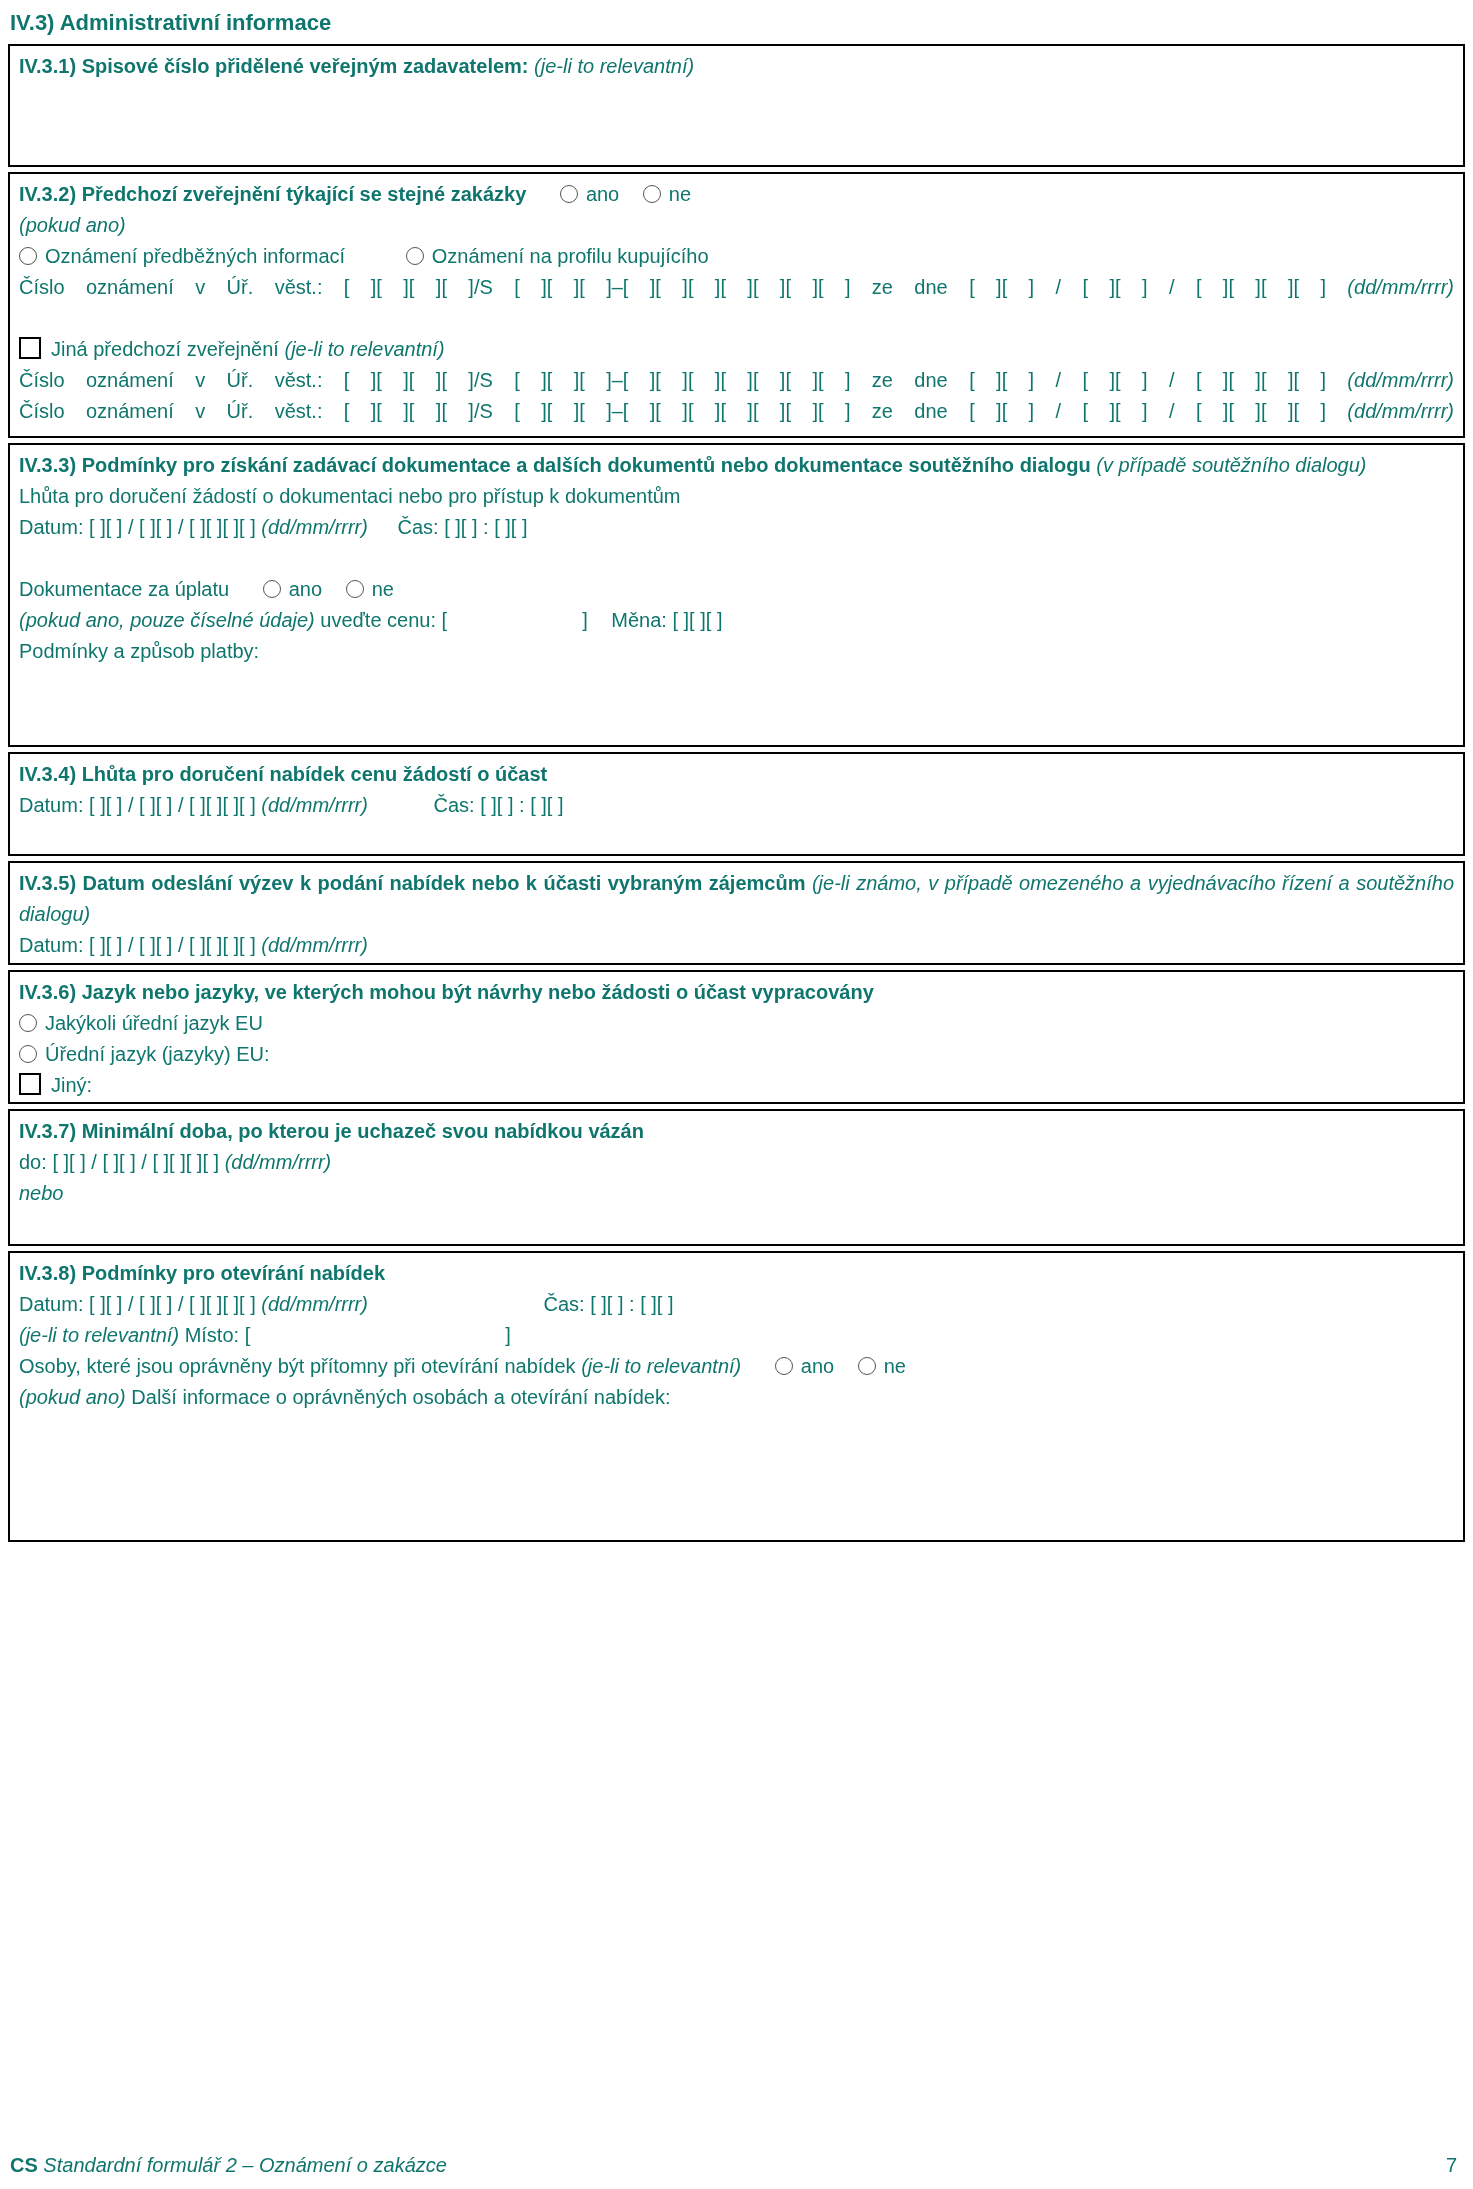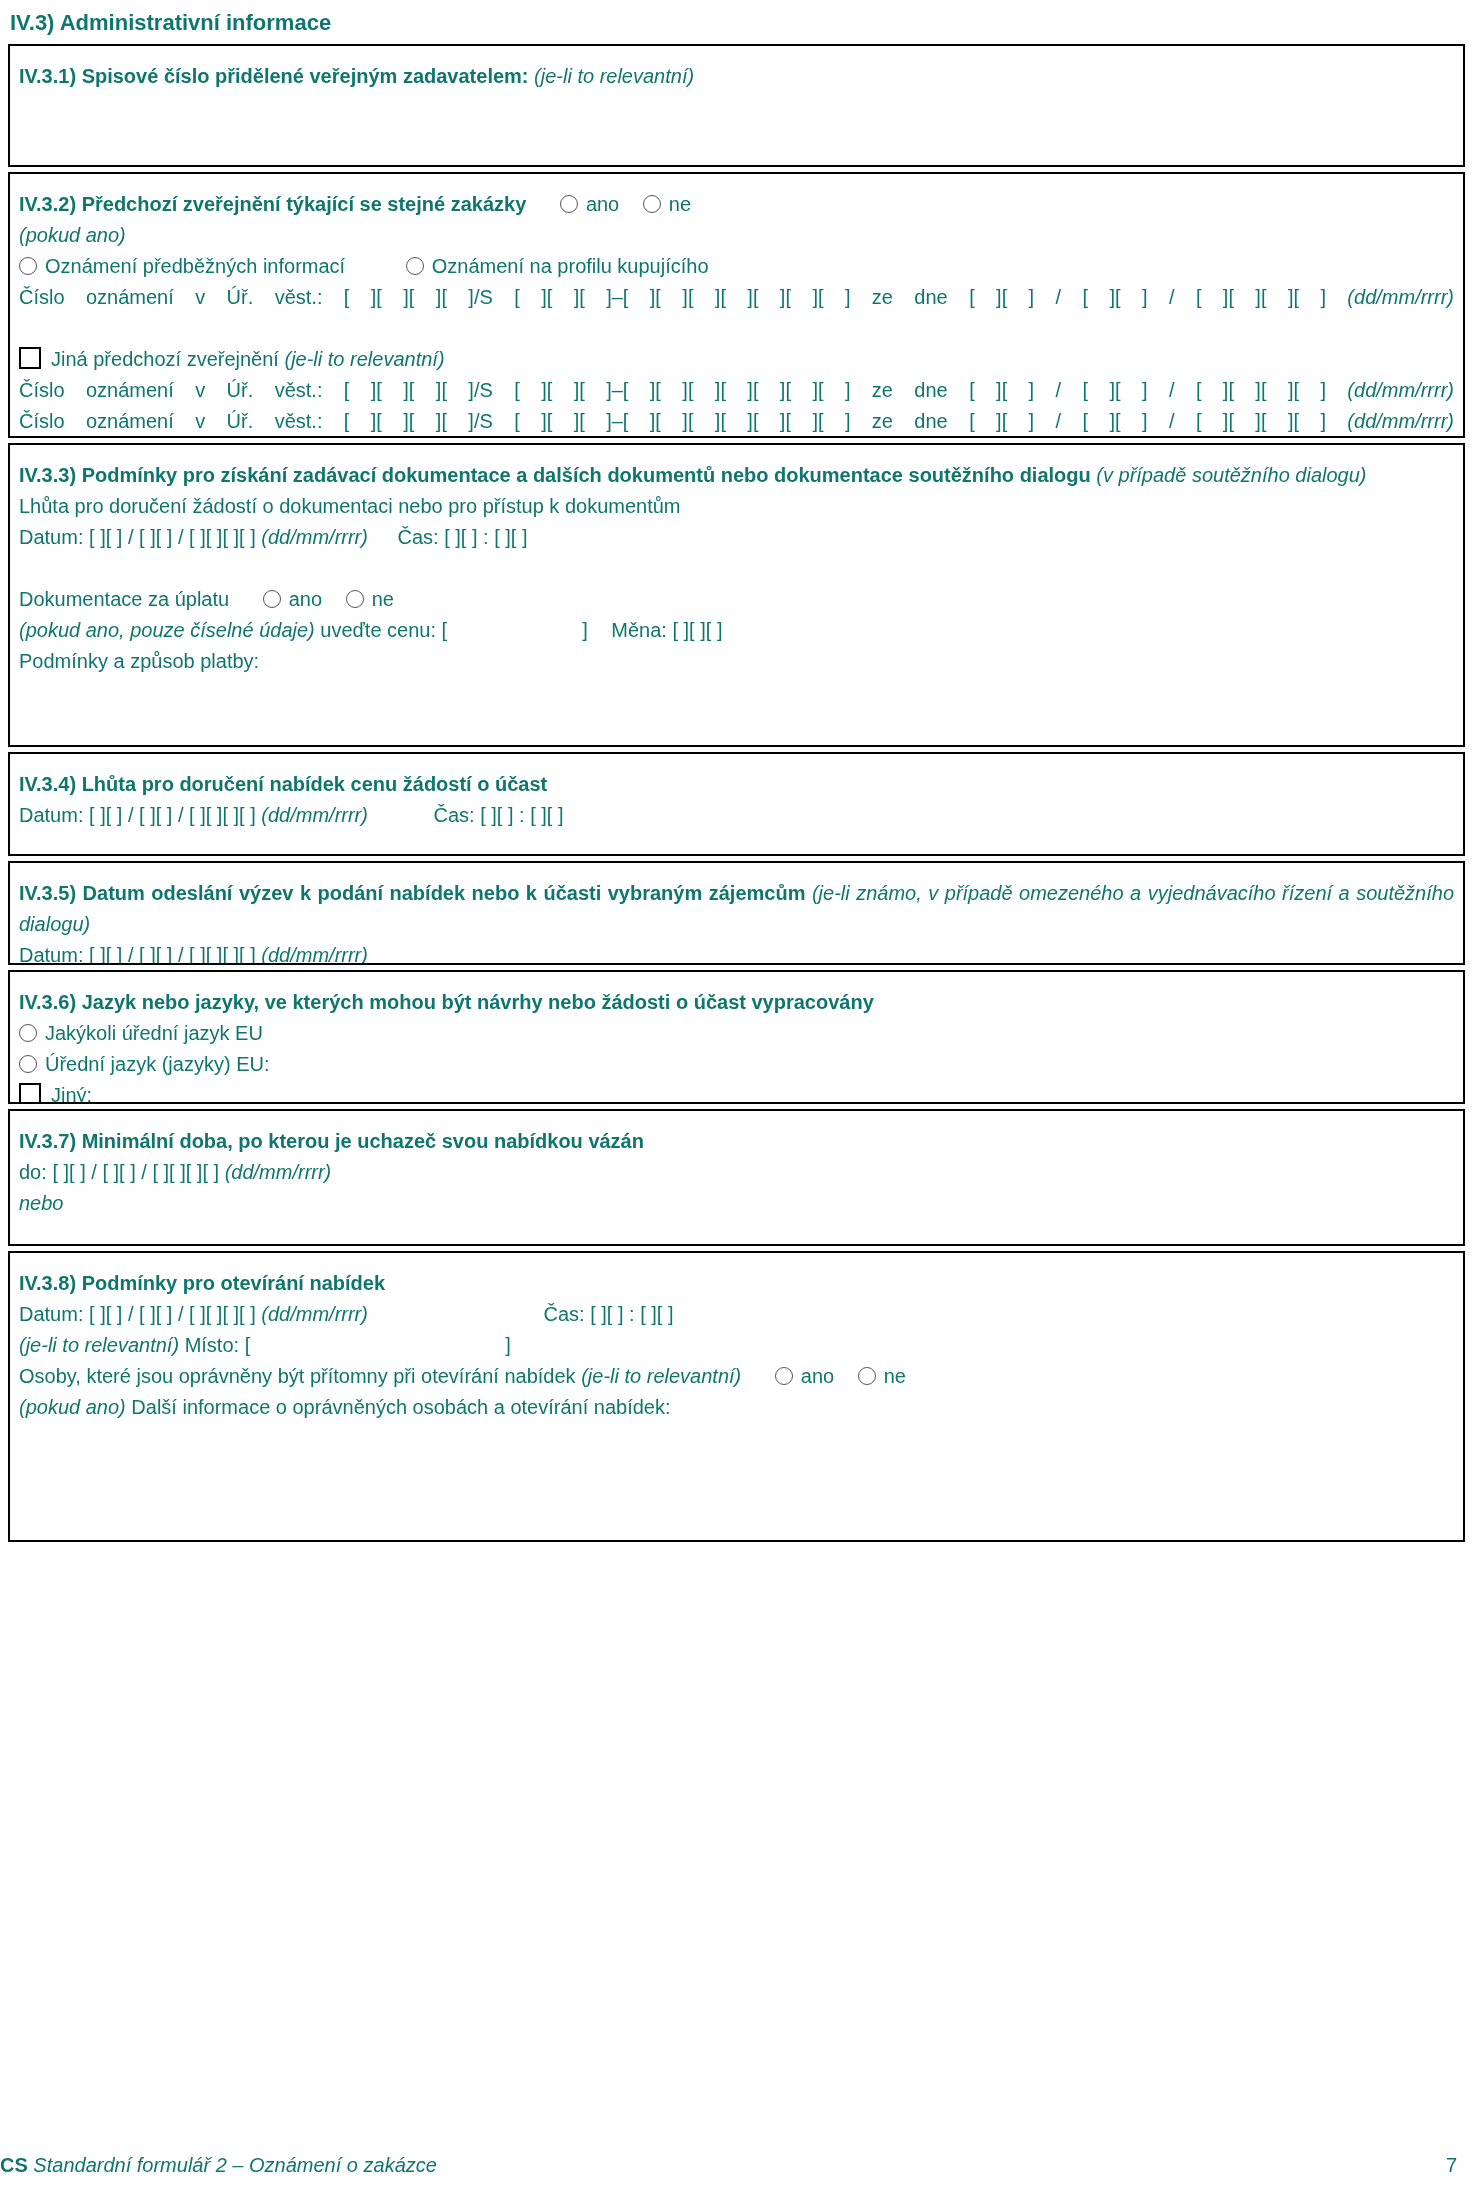--- a/index.html
+++ b/index.html
@@ -11,21 +11,21 @@
     font-family:"Liberation Sans", sans-serif;
     font-size:20px;
     box-sizing:border-box;
     padding:8px 8px 0 8px;
     overflow:hidden;
   }
   .h1{font-size:22px;font-weight:bold;margin:2px 0 8px 2px;}
   .box{
     border:2px solid #000;
     margin-bottom:5px;
-    padding:15px 9px;
+    padding:5px 9px;
     box-sizing:border-box;
     overflow:hidden;
   }
   .line{line-height:31px;min-height:31px;}
   .blank{height:31px;}
   .b{font-weight:bold;}
   .it{font-style:italic;}
   .just{text-align:justify;line-height:31px;margin:0;}
   .fill{text-align:justify;text-align-last:justify;line-height:31px;min-height:31px;}
   .radio{
@@ -40,21 +40,21 @@
   }
   .g18{margin-left:18px;}
   .g24{margin-left:24px;}
   .g28{margin-left:28px;}
   .g55{margin-left:55px;}
   .g60{margin-left:60px;}
   .g170{margin-left:170px;}
   .gapfield{display:inline-block;width:135px;}
   .gapfield-wide{display:inline-block;width:255px;}
   .footer{
-    position:absolute;left:0;right:16px;bottom:12px;
+    position:absolute;left:10px;right:16px;bottom:12px;
     display:flex;justify-content:space-between;align-items:baseline;
     font-size:20px;
   }
 </style>
 </head>
 <body>
 
 <div class="page">
 
   <div class="h1">IV.3) Administrativní informace</div>

